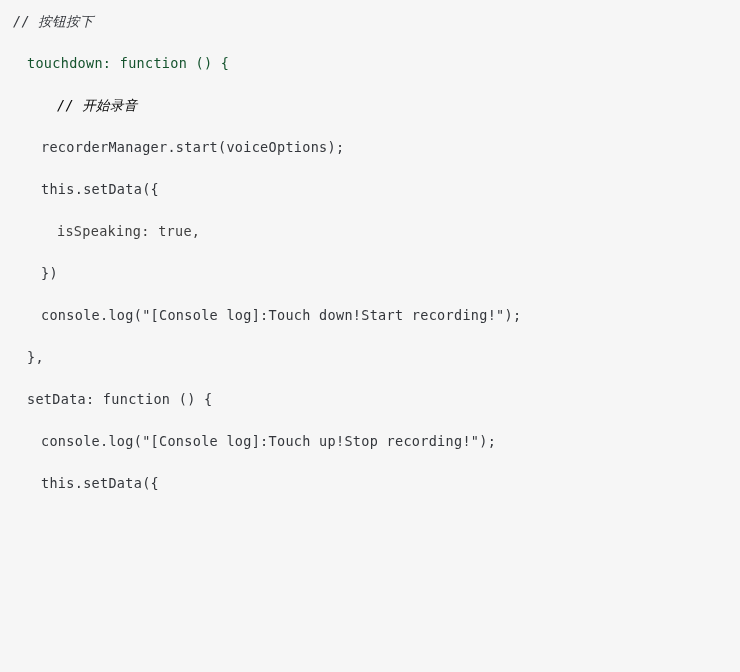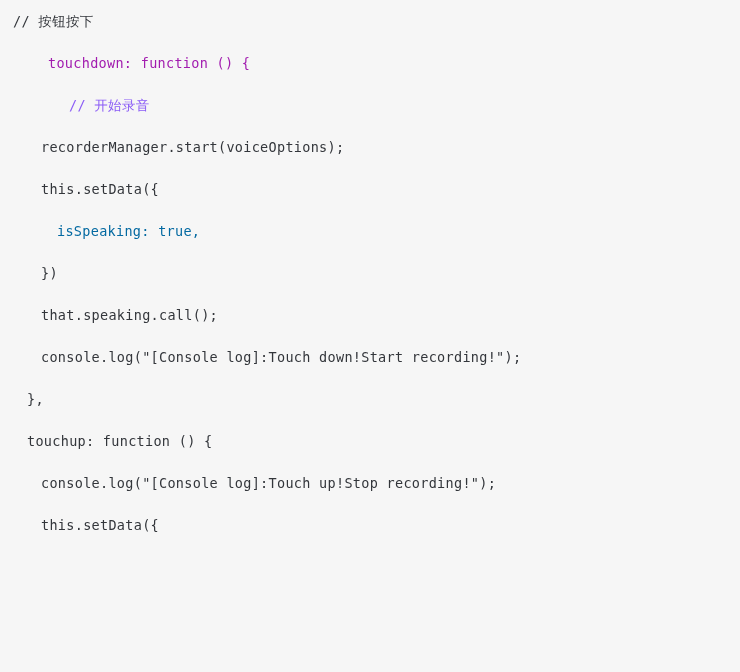--- a/index.html
+++ b/index.html
@@ -34,39 +34,39 @@
     font-family: "DejaVu Sans Mono", "Liberation Mono", monospace;
   }
 
   
   .ind-0 { padding-left: 13px; }
   .ind-1 { padding-left: 27px; }
   .ind-2 { padding-left: 41px; }
   .ind-3 { padding-left: 57px; }
 
   .comment {
+    font-style: italic;
     color: #33363b;
   }
 
   
   .comment {
     font-family: "DejaVu Sans Mono", "Liberation Mono", monospace;
   }
 </style>
 </head>
 <body style="background: rgb(246, 246, 246);">
 
 <div id="code-block" style="background: rgb(246, 246, 246);">
 
 <div class="code-line ind-0 comment" style="color: rgb(51, 54, 59);">// 按钮按下</div>
-    <div class="code-line ind-1" style="color: #a21caf; margin-left: 21px;">touchdown: function () {</div>
-    <div class="code-line ind-3 comment" style="color: #8b5cf6; margin-left: 12px;">// 开始录音</div>
+    <div class="code-line ind-1" style="color: #14532d;">touchdown: function () {</div>
+    <div class="code-line ind-3 comment" style="color: #000000;">// 开始录音</div>
     <div class="code-line ind-2" style="color: rgb(51, 54, 59);">recorderManager.start(voiceOptions);</div>
     <div class="code-line ind-2" style="color: rgb(51, 54, 59);">this.setData({</div>
-    <div class="code-line ind-3" style="color: #0369a1;">isSpeaking: true,</div>
+    <div class="code-line ind-3" style="color: #404040;">isSpeaking: true,</div>
     <div class="code-line ind-2" style="color: rgb(51, 54, 59);">})</div>
-    <div class="code-line ind-2" style="color: rgb(51, 54, 59);">that.speaking.call();</div>
     <div class="code-line ind-2" style="color: rgb(51, 54, 59);">console.log("[Console log]:Touch down!Start recording!");</div>
     <div class="code-line ind-1" style="color: rgb(51, 54, 59);">},</div>
-    <div class="code-line ind-1" style="color: rgb(51, 54, 59);">touchup: function () {</div>
+    <div class="code-line ind-1" style="color: rgb(51, 54, 59);">setData: function () {</div>
     <div class="code-line ind-2" style="color: rgb(51, 54, 59);">console.log("[Console log]:Touch up!Stop recording!");</div>
     <div class="code-line ind-2" style="color: rgb(51, 54, 59);">this.setData({</div>
   </div>
 
 </body></html>

